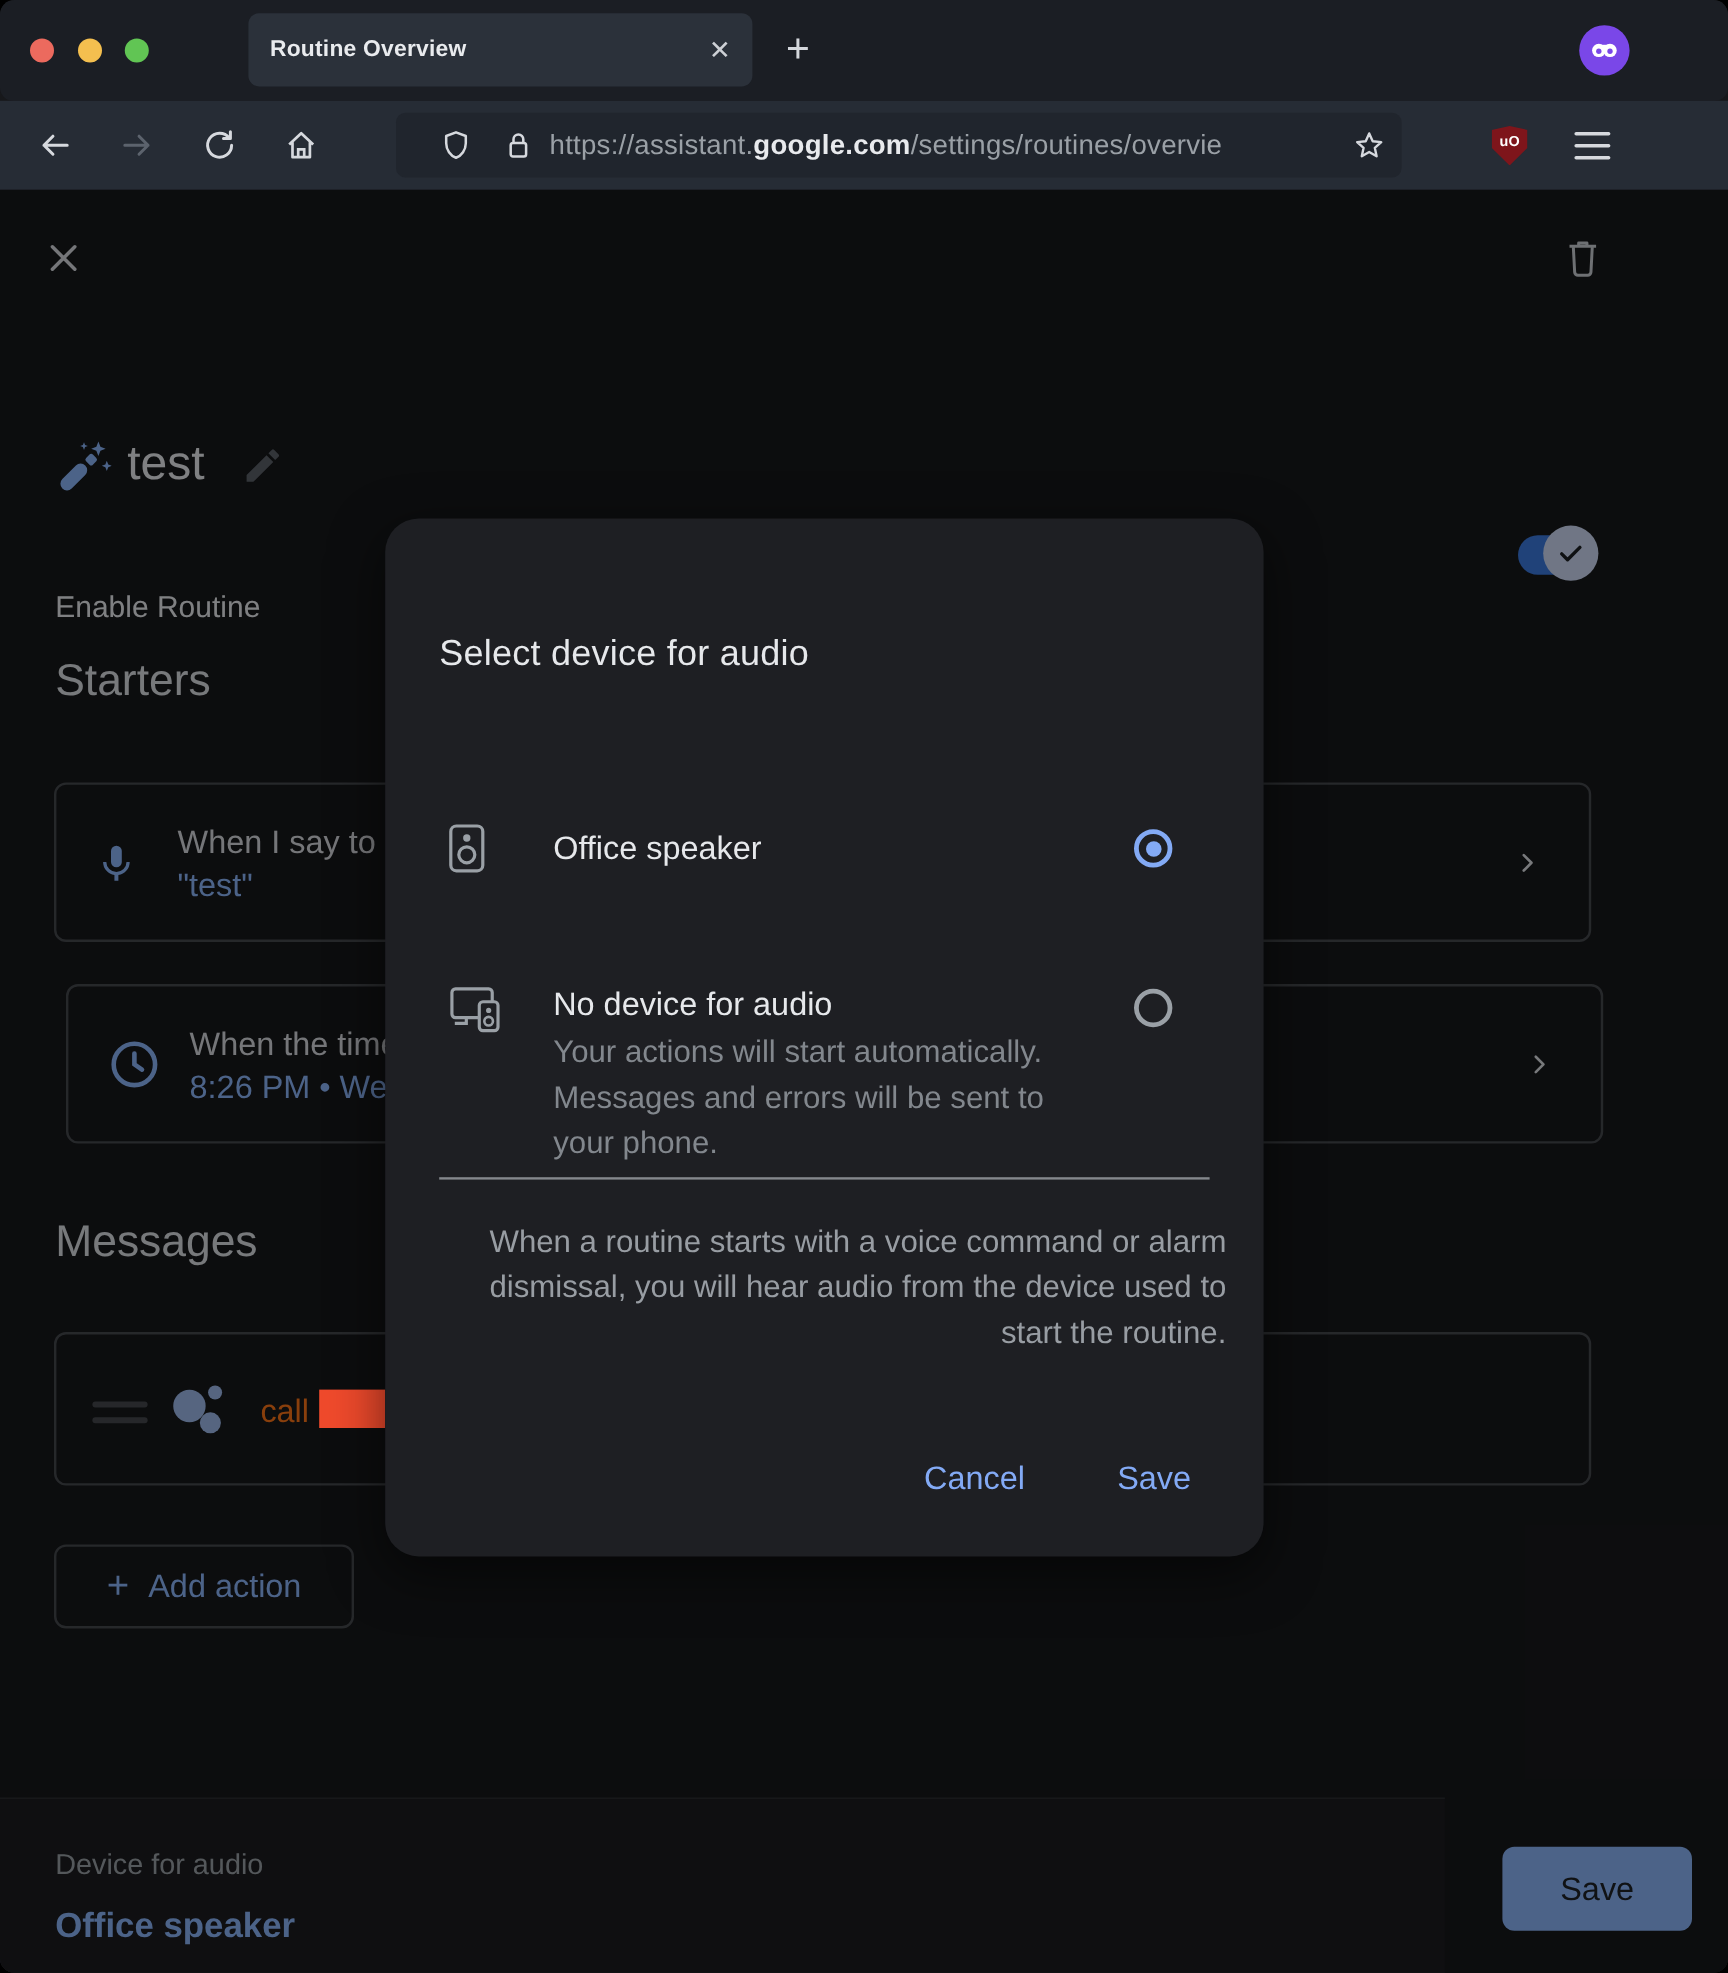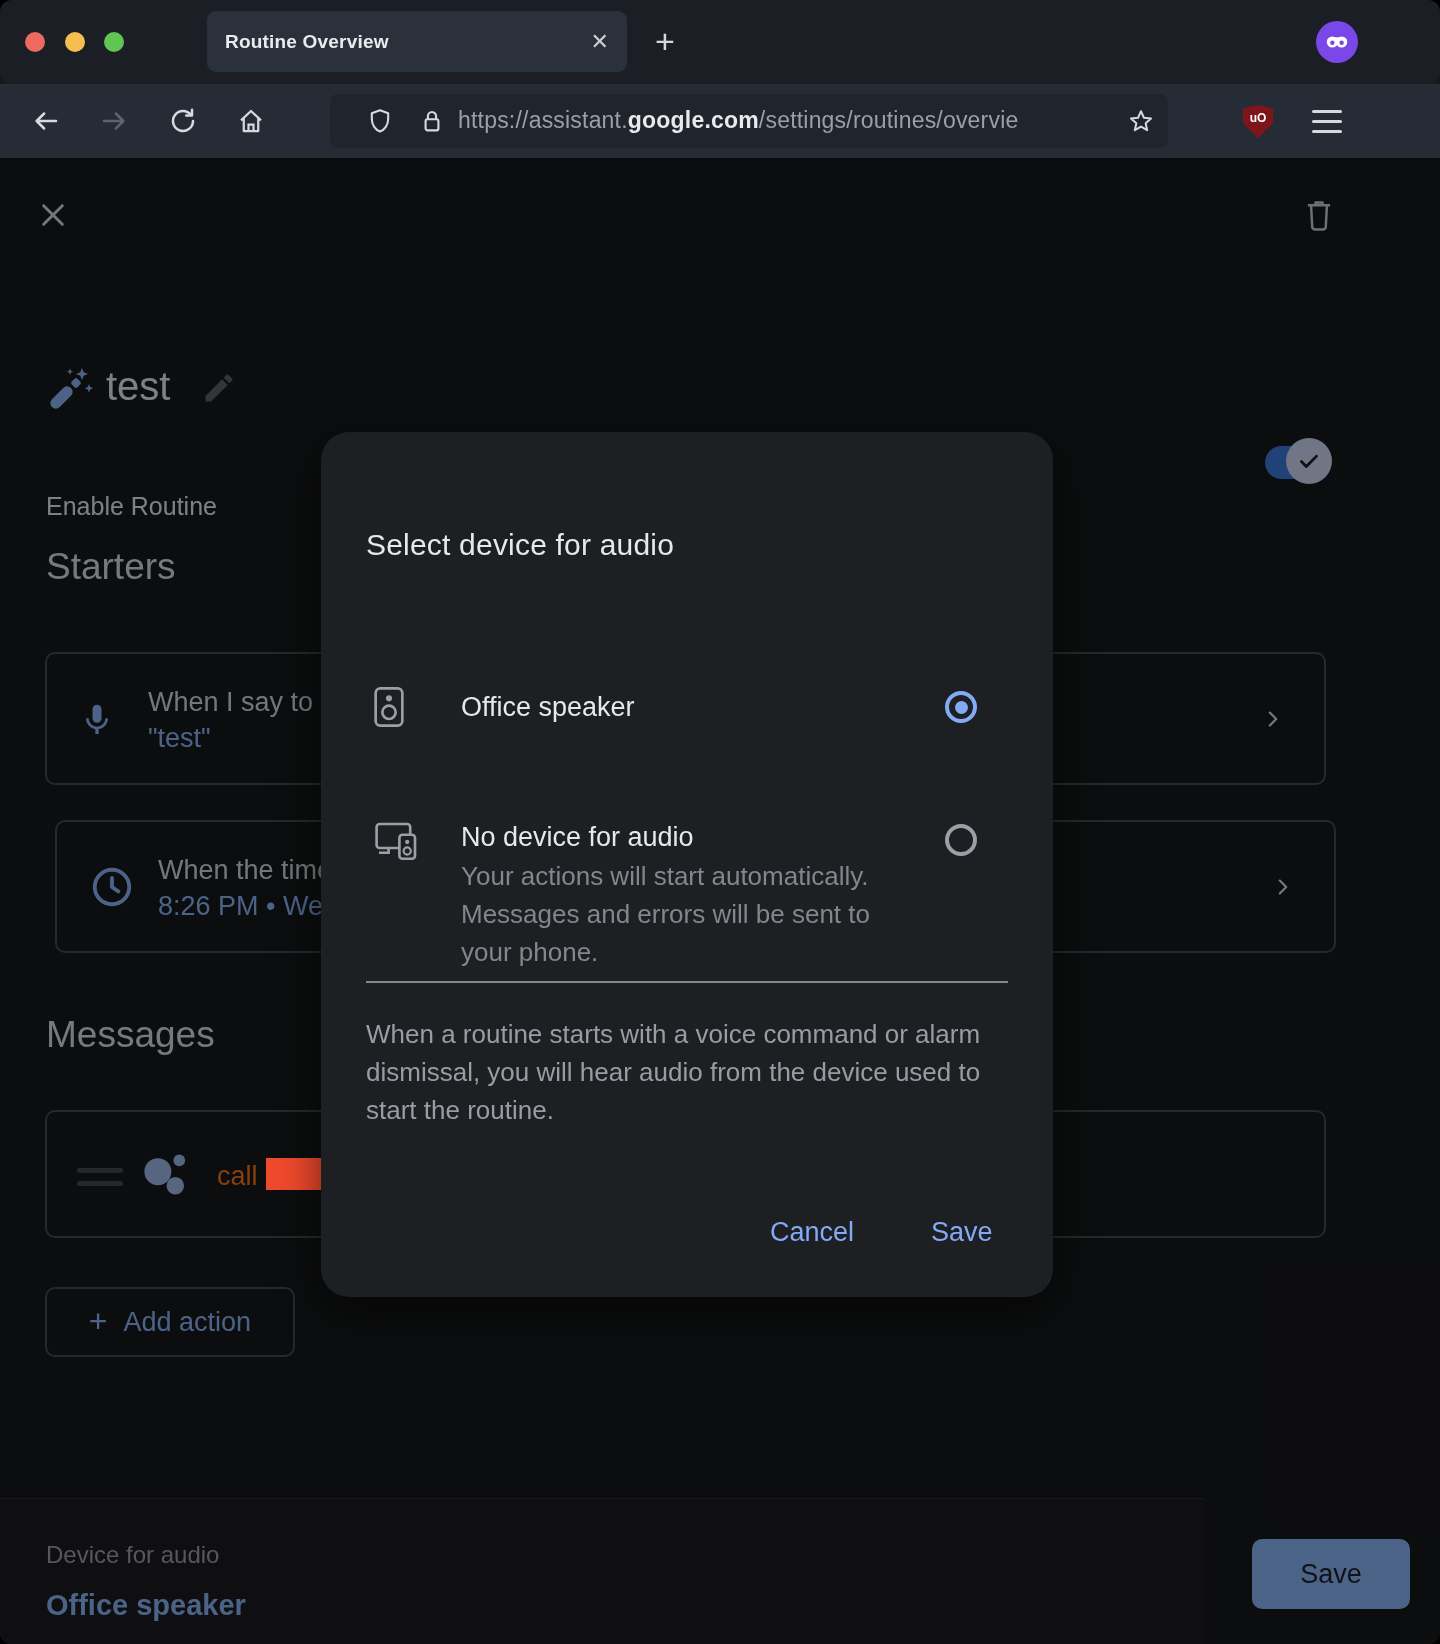--- a/index.html
+++ b/index.html
@@ -76,21 +76,21 @@
   .modal-title{position:absolute;left:45px;top:96px;font-size:30px;color:#e6e8eb;letter-spacing:.2px;}
   .opt-row{position:absolute;left:0;width:732px;}
   .opt-icon{position:absolute;left:52px;}
   .opt-label{position:absolute;left:140px;font-size:27px;color:#e6e8eb;}
   .opt-desc{position:absolute;left:140px;top:425px;width:452px;font-size:26px;line-height:38px;color:#82878d;}
   .radio{position:absolute;left:624px;width:24px;height:24px;border-radius:50%;}
   .radio.sel{border:4px solid #83aaf5;}
   .radio.sel::after{content:"";position:absolute;left:50%;top:50%;width:13px;height:13px;margin:-6.5px 0 0 -6.5px;border-radius:50%;background:#83aaf5;}
   .radio.unsel{border:4px solid #9aa0a6;}
   .divider{position:absolute;left:45px;top:549px;width:642px;height:2px;background:#84878c;}
-  .note{position:absolute;left:45px;top:583px;width:656px;font-size:26px;line-height:38px;color:#989da3;}
+  .note{position:absolute;left:45px;top:583px;width:656px;font-size:26px;line-height:38px;color:#989da3;text-align:right;}
   .dlg-btn{position:absolute;top:784px;font-size:27px;font-weight:500;color:#83aaf5;background:none;border:none;font-family:inherit;}
   .btn-cancel{left:443px;}
   .btn-save{left:604px;}
 </style>
 </head>
 <body>
 
 <div class="screen">
 
   <div class="page">

